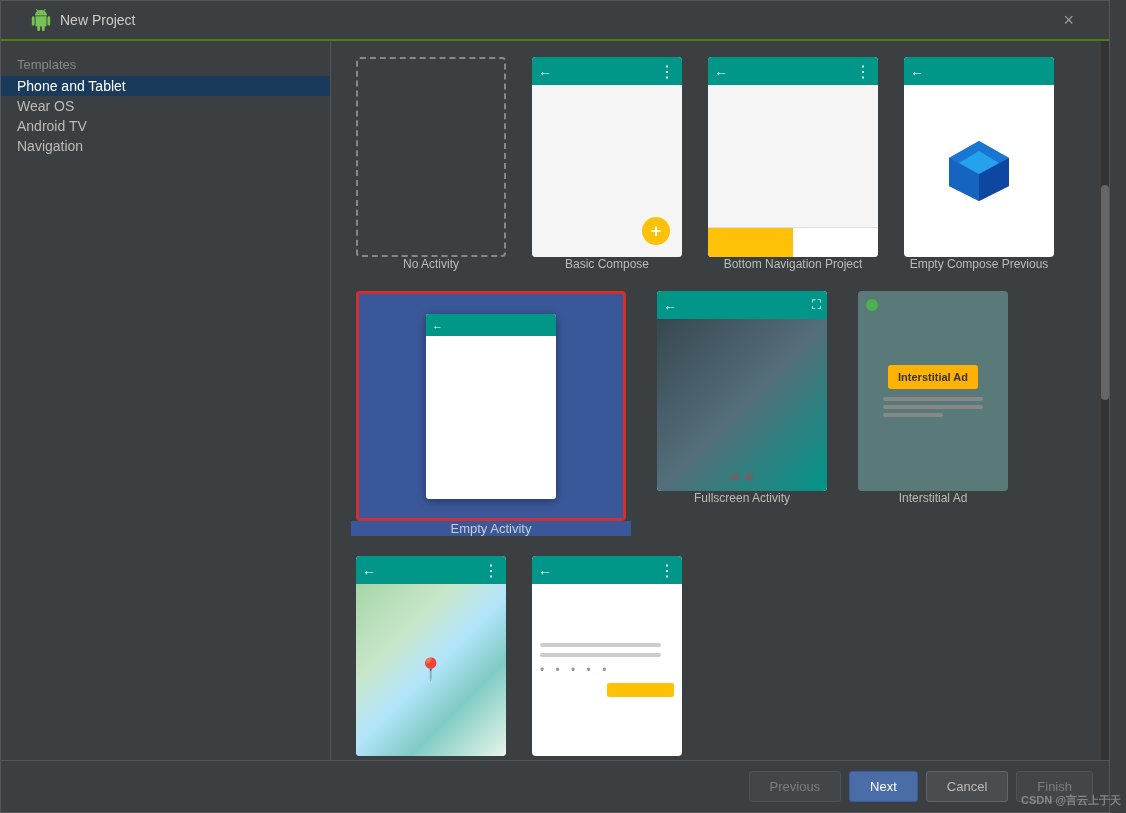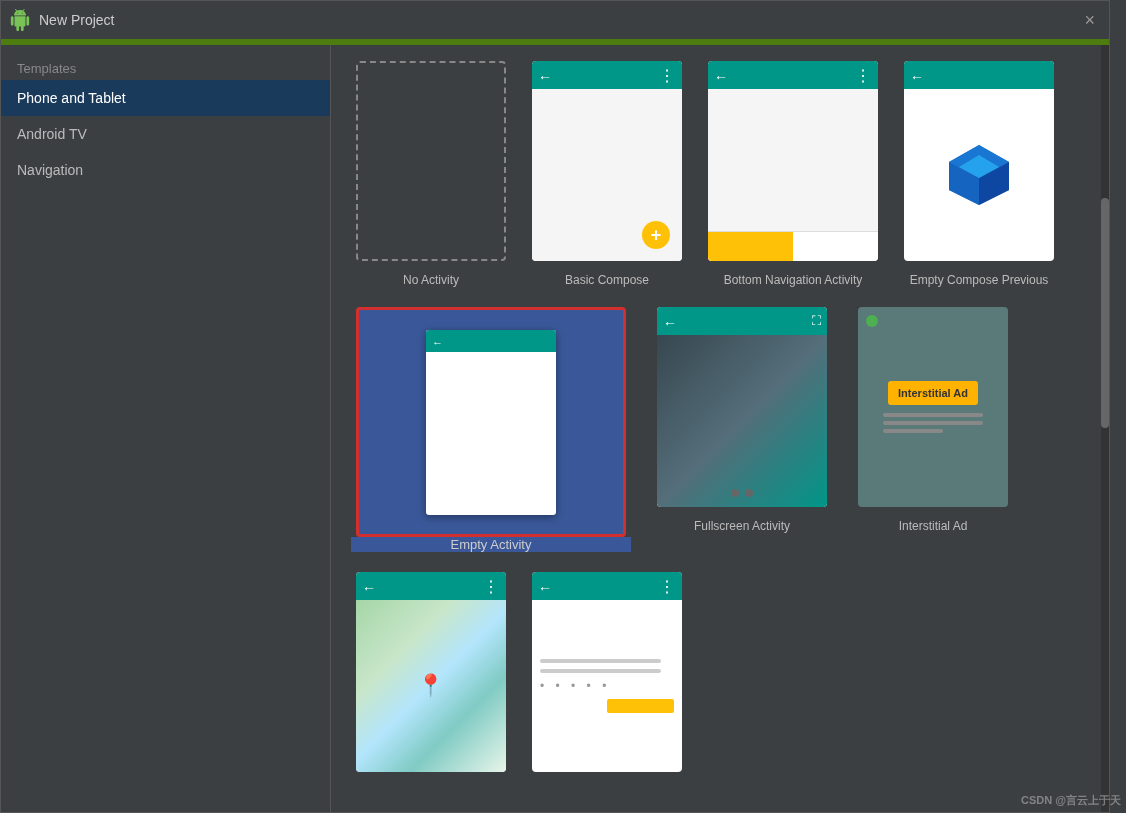--- a/index.html
+++ b/index.html
@@ -23,22 +23,22 @@
       border: 1px solid #555;
       display: flex;
       flex-direction: column;
     }
 
     .dialog-titlebar {
       display: flex;
       align-items: center;
       justify-content: space-between;
       background: #3c3f41;
-      padding: 8px 8px;
-      border-bottom: 6px solid #4d7c0f;
+      padding: 8px 29px;
+      border-bottom: 2px solid #4d7c0f;
       flex-shrink: 0;
     }
 
     .dialog-title-left {
       display: flex;
       align-items: center;
       gap: 8px;
     }
 
     .android-icon {
@@ -79,21 +79,21 @@
       padding-top: 8px;
     }
 
     .sidebar-section-label {
       font-size: 13px;
       color: #888;
       padding: 8px 16px 4px 16px;
     }
 
     .sidebar-item {
-      padding: 10px 16px;
+      padding: 2px 16px;
       cursor: pointer;
       color: #bbb;
       font-size: 14px;
       border-radius: 0;
     }
     .sidebar-item.active {
       background: #1a3a5c;
       color: #fff;
     }
 
@@ -119,21 +119,21 @@
     .template-preview {
       width: 150px;
       height: 200px;
       border-radius: 4px;
       overflow: hidden;
       position: relative;
       background: #fff;
     }
 
     .template-name {
-      margin-top: 12px;
+      margin-top: 0;
       font-size: 12px;
       color: #bbb;
       text-align: center;
     }
 
     
     .no-activity-preview {
       width: 150px;
       height: 200px;
       border: 2px dashed #888;
@@ -460,20 +460,21 @@
       <span class="dialog-title-text">New Project</span>
     </div>
     <button class="close-btn">×</button>
   </div>
 
   <div class="dialog-body">
 
     <div class="sidebar">
       <div class="sidebar-section-label">Templates</div>
       <div class="sidebar-item active">Phone and Tablet</div>
+      <div class="sidebar-item">Wear OS</div>
       <div class="sidebar-item">Android TV</div>
       <div class="sidebar-item">Navigation</div>
     </div>
 
     <div style="flex:1; position:relative; overflow:hidden;">
       <div class="main-content">
 
         <div class="template-card">
           <div class="no-activity-preview"></div>
           <span class="template-name">No Activity</span>
@@ -500,21 +501,21 @@
               <div class="phone-topbar">
                 <span class="phone-topbar-icon">←</span>
                 <span class="phone-topbar-dots">⋮</span>
               </div>
               <div class="phone-body"></div>
               <div class="bottom-nav-bar">
                 <div class="bottom-nav-item-left"></div>
               </div>
             </div>
           </div>
-          <span class="template-name">Bottom Navigation Activity</span>
+          <span class="template-name">Bottom Navigation Project</span>
         </div>
 
         <div class="template-card">
           <div class="template-preview">
             <div class="phone-mock">
               <div class="phone-topbar" style="background:#009688;">
                 <span class="phone-topbar-icon">←</span>
               </div>
               <div class="compose-icon">
 
@@ -605,15 +606,21 @@
         </div>
 
       </div>
 
       <div class="scrollbar-track">
         <div class="scrollbar-thumb"></div>
       </div>
     </div>
   </div>
 
+  <div class="dialog-footer">
+    <button class="btn btn-disabled">Previous</button>
+    <button class="btn btn-primary">Next</button>
+    <button class="btn">Cancel</button>
+    <button class="btn btn-disabled">Finish</button>
+  </div>
 </div>
 
 <div class="watermark">CSDN @言云上于天</div>
 
 </body></html>

